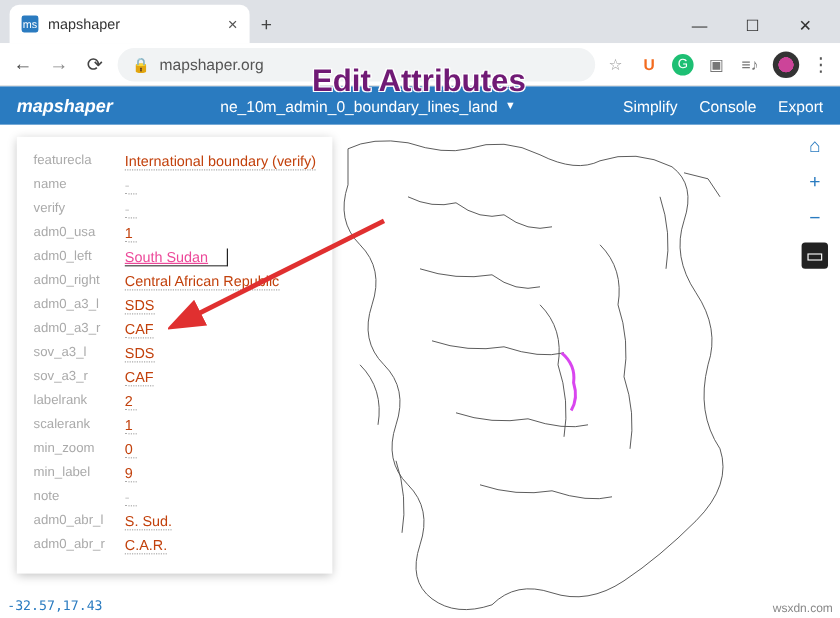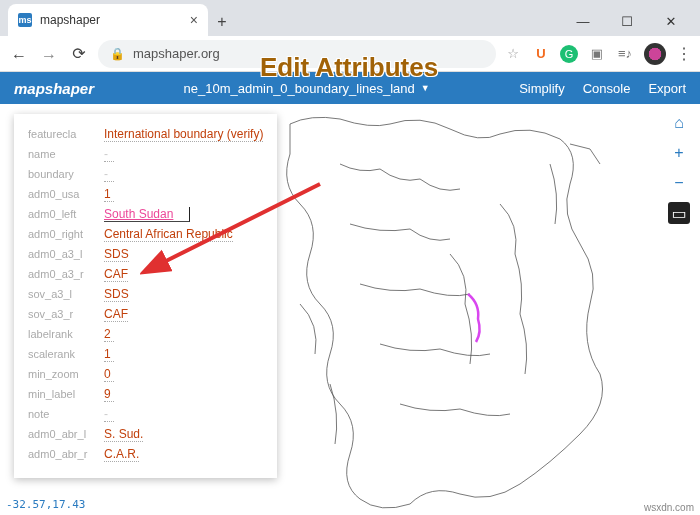--- a/index.html
+++ b/index.html
@@ -1,21 +1,21 @@
 <!DOCTYPE html>
 <html><head>
 <meta charset="utf-8">
 <style>
 * { box-sizing: border-box; margin: 0; padding: 0; }
 body { font-family: -apple-system, Segoe UI, sans-serif; width: 700px; height: 515px; overflow: hidden; position: relative; background: #fff; }
 
 
 .chrome-titlebar { height: 36px; background: #dee1e6; display: flex; align-items: flex-end; padding: 0 8px; }
 .tab { background: #fff; height: 32px; width: 200px; border-radius: 8px 8px 0 0; display: flex; align-items: center; padding: 0 10px; gap: 8px; font-size: 12px; color: #333; }
-.tab-favicon { width: 14px; height: 14px; background: #2a7bc0; color: #fff; font-size: 9px; font-weight: bold; display: flex; align-items: center; justify-content: center; border-radius: 2px; }
+.tab-favicon { width: 14px; height: 14px; background: #2a7bc0; color: #fff; font-size: 9px; font-weight: normal; display: flex; align-items: center; justify-content: center; border-radius: 2px; }
 .tab-close { margin-left: auto; font-size: 14px; color: #555; cursor: pointer; }
 .newtab { width: 28px; height: 28px; display: flex; align-items: center; justify-content: center; font-size: 16px; color: #444; cursor: pointer; }
 .win-controls { margin-left: auto; display: flex; gap: 2px; }
 .win-btn { width: 42px; height: 30px; display: flex; align-items: center; justify-content: center; color: #333; cursor: pointer; font-size: 13px; }
 
 .chrome-toolbar { height: 36px; background: #fff; border-bottom: 1px solid #ddd; display: flex; align-items: center; padding: 0 8px; gap: 8px; }
 .nav-btn { color: #888; font-size: 16px; cursor: pointer; width: 22px; text-align: center; }
 .nav-btn.active { color: #444; }
 .addr-bar { flex: 1; height: 28px; background: #f1f3f4; border-radius: 14px; display: flex; align-items: center; padding: 0 12px; gap: 8px; font-size: 13px; color: #555; }
 .lock { color: #777; font-size: 12px; }
@@ -46,21 +46,21 @@
 
 
 .attr-panel { position: absolute; top: 10px; left: 14px; background: #fff; box-shadow: 0 2px 8px rgba(0,0,0,0.25); padding: 10px 14px 14px; font-size: 12px; }
 .attr-row { display: flex; align-items: center; height: 20px; }
 .attr-key { width: 76px; color: #aaa; font-family: Verdana, sans-serif; font-size: 11px; }
 .attr-val { color: #c2410c; border-bottom: 1px dotted #aaa; font-size: 12px; cursor: text; min-width: 10px; }
 .attr-val.empty { color: #ccc; }
 .attr-val.editing { color: #ec4899; border-bottom: 1px solid #444; padding-right: 16px; border-right: 1px solid #222; text-decoration: underline; }
 
 
-.annotation { position: absolute; top: 52px; left: 260px; font-size: 26px; font-weight: bold; color: #a16207; text-shadow: -1px -1px 0 #fff, 1px -1px 0 #fff, -1px 1px 0 #fff, 1px 1px 0 #fff; pointer-events: none; }
+.annotation { position: absolute; top: 52px; left: 260px; font-size: 26px; font-weight: bold; color: #701a75; text-shadow: -1px -1px 0 #fff, 1px -1px 0 #fff, -1px 1px 0 #fff, 1px 1px 0 #fff; pointer-events: none; }
 .arrow-svg { position: absolute; top: 70px; left: 140px; pointer-events: none; }
 .watermark { position: absolute; bottom: 62px; left: 250px; display: flex; align-items: center; gap: 4px; pointer-events: none; }
 .wm-icon { width: 34px; height: 34px; background: #0078d4; position: relative; }
 .wm-icon::before, .wm-icon::after { content: ''; position: absolute; background: #fff; }
 .wm-icon::before { width: 2px; height: 100%; left: 14px; }
 .wm-icon::after { width: 100%; height: 2px; top: 14px; }
 .wm-text { font-size: 22px; color: #1a4a7a; font-weight: 500; }
 .src { position: absolute; bottom: 2px; right: 6px; font-size: 10px; color: #888; }
 </style>
 </head>
@@ -141,21 +141,21 @@
   <div class="attr-panel">
     <div class="attr-row">
         <span class="attr-key">featurecla</span>
         <span class="attr-val">International boundary (verify)</span>
       </div>
     <div class="attr-row">
         <span class="attr-key">name</span>
         <span class="attr-val empty">-</span>
       </div>
     <div class="attr-row">
-        <span class="attr-key">boundary</span>
+        <span class="attr-key">verify</span>
         <span class="attr-val empty">-</span>
       </div>
     <div class="attr-row">
         <span class="attr-key">adm0_usa</span>
         <span class="attr-val">1</span>
       </div>
     <div class="attr-row">
         <span class="attr-key">adm0_left</span>
         <span class="attr-val editing">South Sudan</span>
       </div>

